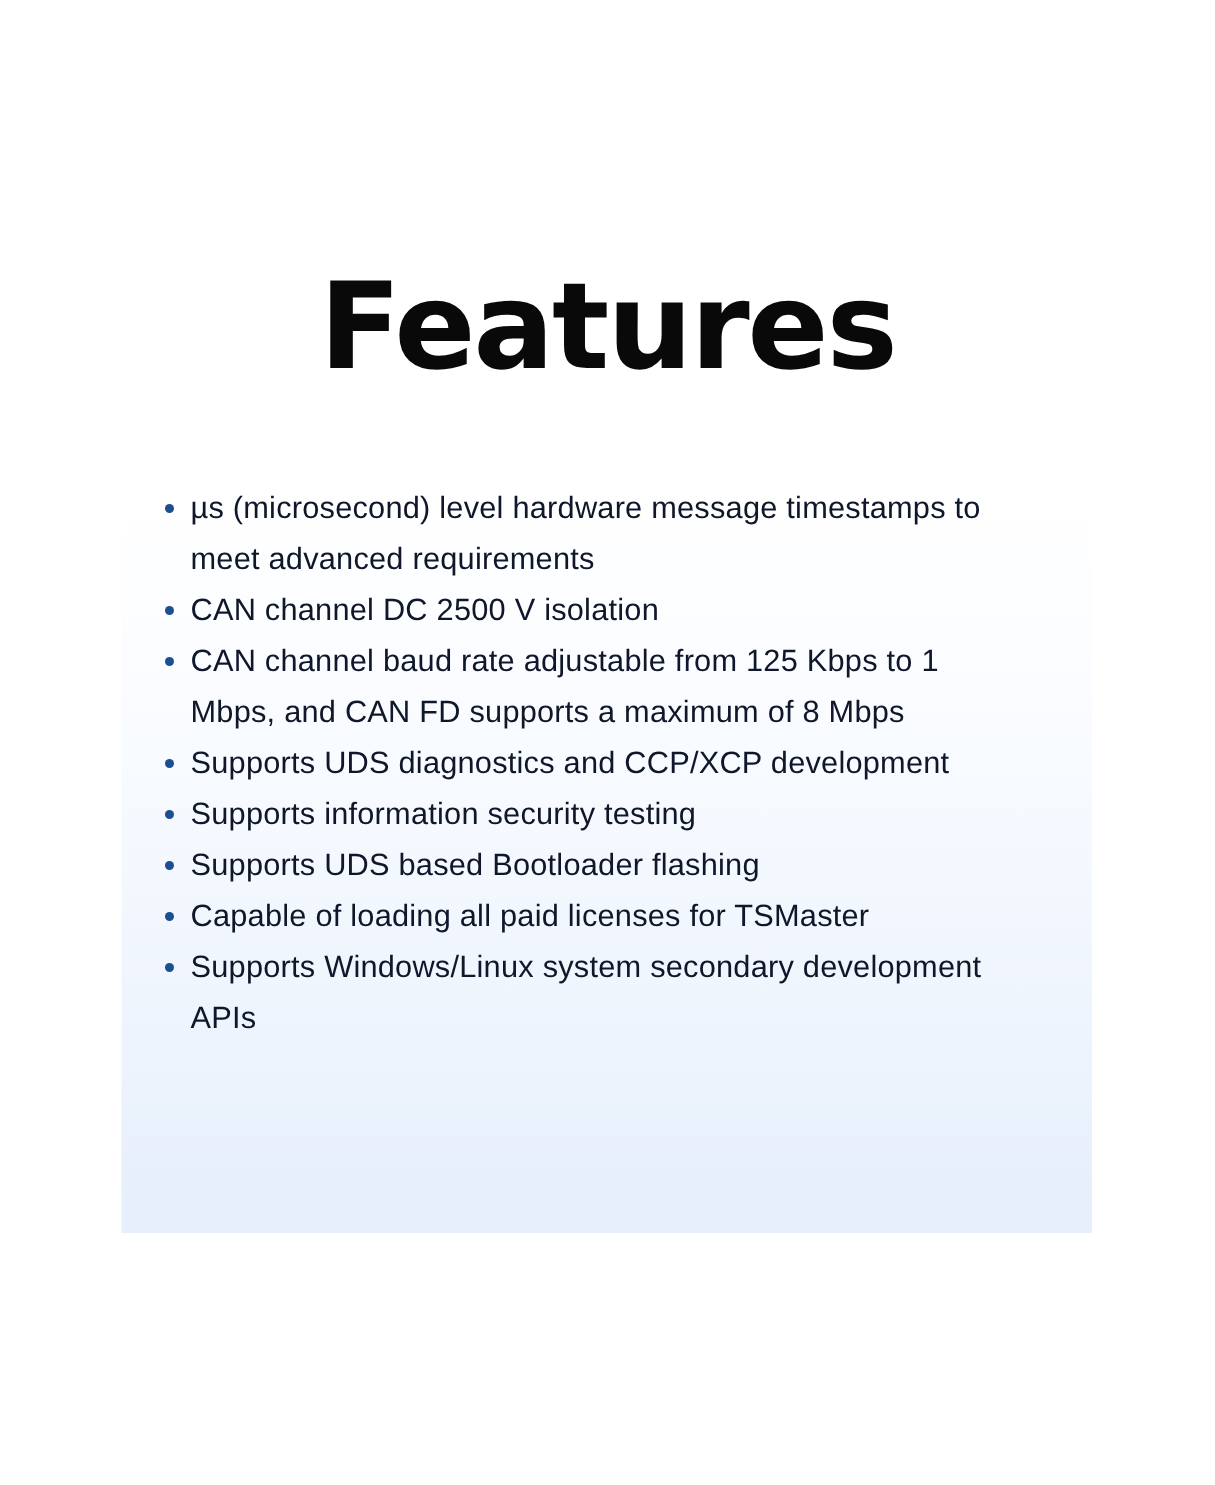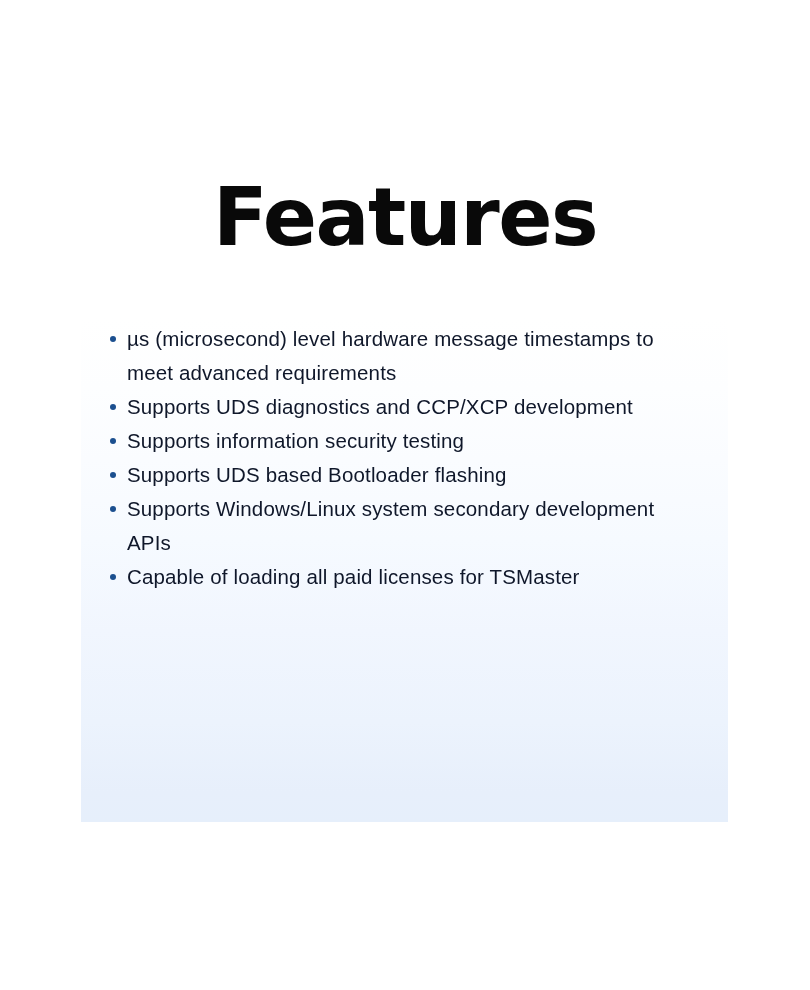--- a/index.html
+++ b/index.html
@@ -112,44 +112,52 @@
 
     <div id="page-title">Features</div>
 
     <ul id="features-list">
 
       <li class="feature-item">
         <span class="feature-bullet"></span>
         <span class="feature-text">µs (microsecond) level hardware message timestamps to meet advanced requirements</span>
       </li>
 
+      <li class="feature-item">
+        <span class="feature-bullet"></span>
+        <span class="feature-text">CAN channel DC 2500 V isolation</span>
+      </li>
 
+      <li class="feature-item">
+        <span class="feature-bullet"></span>
+        <span class="feature-text">CAN channel baud rate adjustable from 125 Kbps to 1 Mbps, and CAN FD supports a maximum of 8 Mbps</span>
+      </li>
 
 
       <li class="feature-item">
         <span class="feature-bullet"></span>
         <span class="feature-text">Supports UDS diagnostics and CCP/XCP development</span>
       </li>
 
       <li class="feature-item">
         <span class="feature-bullet"></span>
         <span class="feature-text">Supports information security testing</span>
       </li>
 
       <li class="feature-item">
         <span class="feature-bullet"></span>
         <span class="feature-text">Supports UDS based Bootloader flashing</span>
       </li>
 
       <li class="feature-item">
         <span class="feature-bullet"></span>
-        <span class="feature-text">Supports Windows/Linux system secondary development APIs</span>
+        <span class="feature-text">Capable of loading all paid licenses for TSMaster</span>
       </li>
 
       <li class="feature-item">
         <span class="feature-bullet"></span>
-        <span class="feature-text">Capable of loading all paid licenses for TSMaster</span>
+        <span class="feature-text">Supports Windows/Linux system secondary development APIs</span>
       </li>
 
     </ul>
 
   </div>
 </div>
 
 </body></html>

